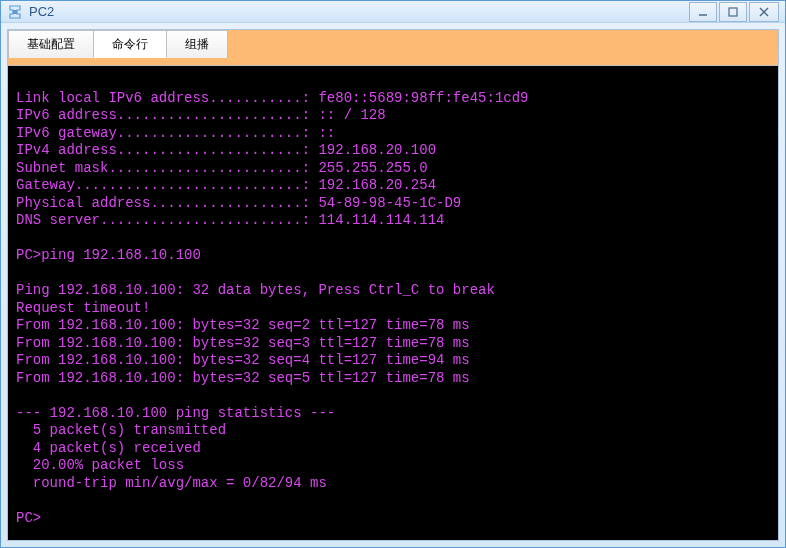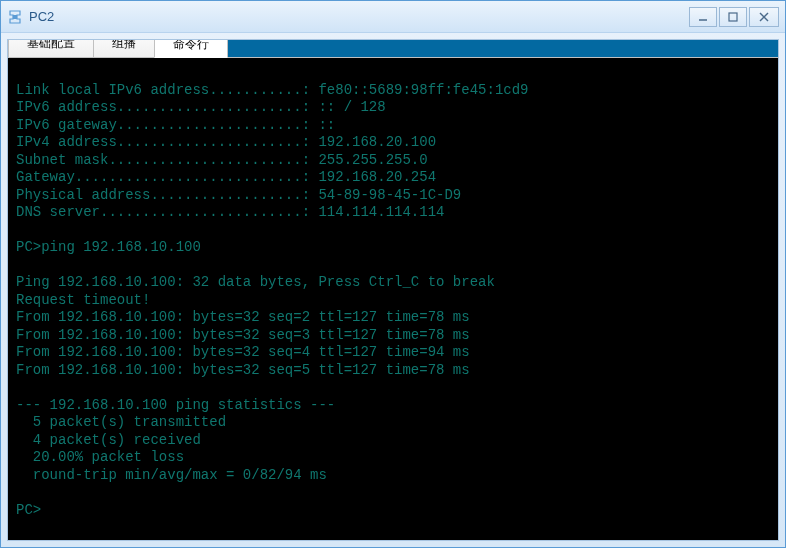--- a/index.html
+++ b/index.html
@@ -16,21 +16,21 @@
     }
     .window {
       width: 786px;
       height: 548px;
       border: 1px solid #5a9bd5;
       background: linear-gradient(to bottom, #e8f1fb 0%, #d6e7f7 100%);
       display: flex;
       flex-direction: column;
     }
     .titlebar {
-      height: 32px;
+      height: 22px;
       background: linear-gradient(to bottom, #eaf3fc 0%, #d0e4f7 100%);
       display: flex;
       align-items: center;
       padding: 0 6px;
       border-bottom: 1px solid #b8d3ee;
     }
     .title-icon {
       width: 16px;
       height: 16px;
       margin-right: 6px;
@@ -70,24 +70,23 @@
       flex: 1;
       margin: 6px;
       background: #fff;
       border: 1px solid #a8c4e0;
       display: flex;
       flex-direction: column;
       overflow: hidden;
     }
     .tabs {
       display: flex;
-      height: 18px;
-      background: #0369a1;
+      height: 36px;
+      background: #fdba74;
       border-bottom: 1px solid #c0c0c0;
-      align-items: flex-end;
     }
     .tab {
       padding: 0 18px;
       height: 28px;
       border: 1px solid #c0c0c0;
       border-bottom: none;
       background: linear-gradient(to bottom, #fdfdfd, #f0f0f0);
       font-size: 12px;
       display: flex;
       align-items: center;
@@ -97,21 +96,21 @@
     }
     .tab.active {
       background: #fff;
       border-bottom: 1px solid #fff;
       margin-bottom: -1px;
       z-index: 1;
     }
     .terminal {
       flex: 1;
       background: #000;
-      color: #0f766e;
+      color: #d946ef;
       font-family: "Courier New", Consolas, monospace;
       font-size: 14px;
       padding: 6px 8px;
       white-space: pre;
       overflow: hidden;
       line-height: 1.25;
     }
   </style>
 </head>
 <body>
@@ -143,25 +142,25 @@
           </svg>
       </div>
     </div>
   </div>
 
   <div class="content-area">
     <div class="tabs">
       <div class="tab">
         <span>基础配置</span>
       </div>
+      <div class="tab active">
+        <span>命令行</span>
+      </div>
       <div class="tab">
         <span>组播</span>
-      </div>
-      <div class="tab active">
-        <span>命令行</span>
       </div>
     </div>
 
     <div class="terminal">
 Link local IPv6 address...........: fe80::5689:98ff:fe45:1cd9
 IPv6 address......................: :: / 128
 IPv6 gateway......................: ::
 IPv4 address......................: 192.168.20.100
 Subnet mask.......................: 255.255.255.0
 Gateway...........................: 192.168.20.254

